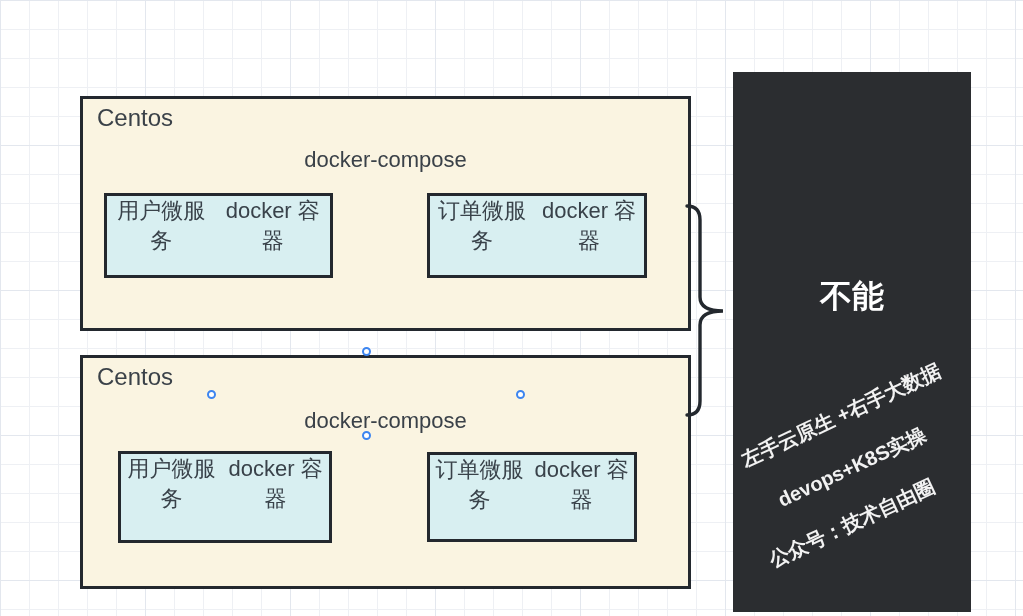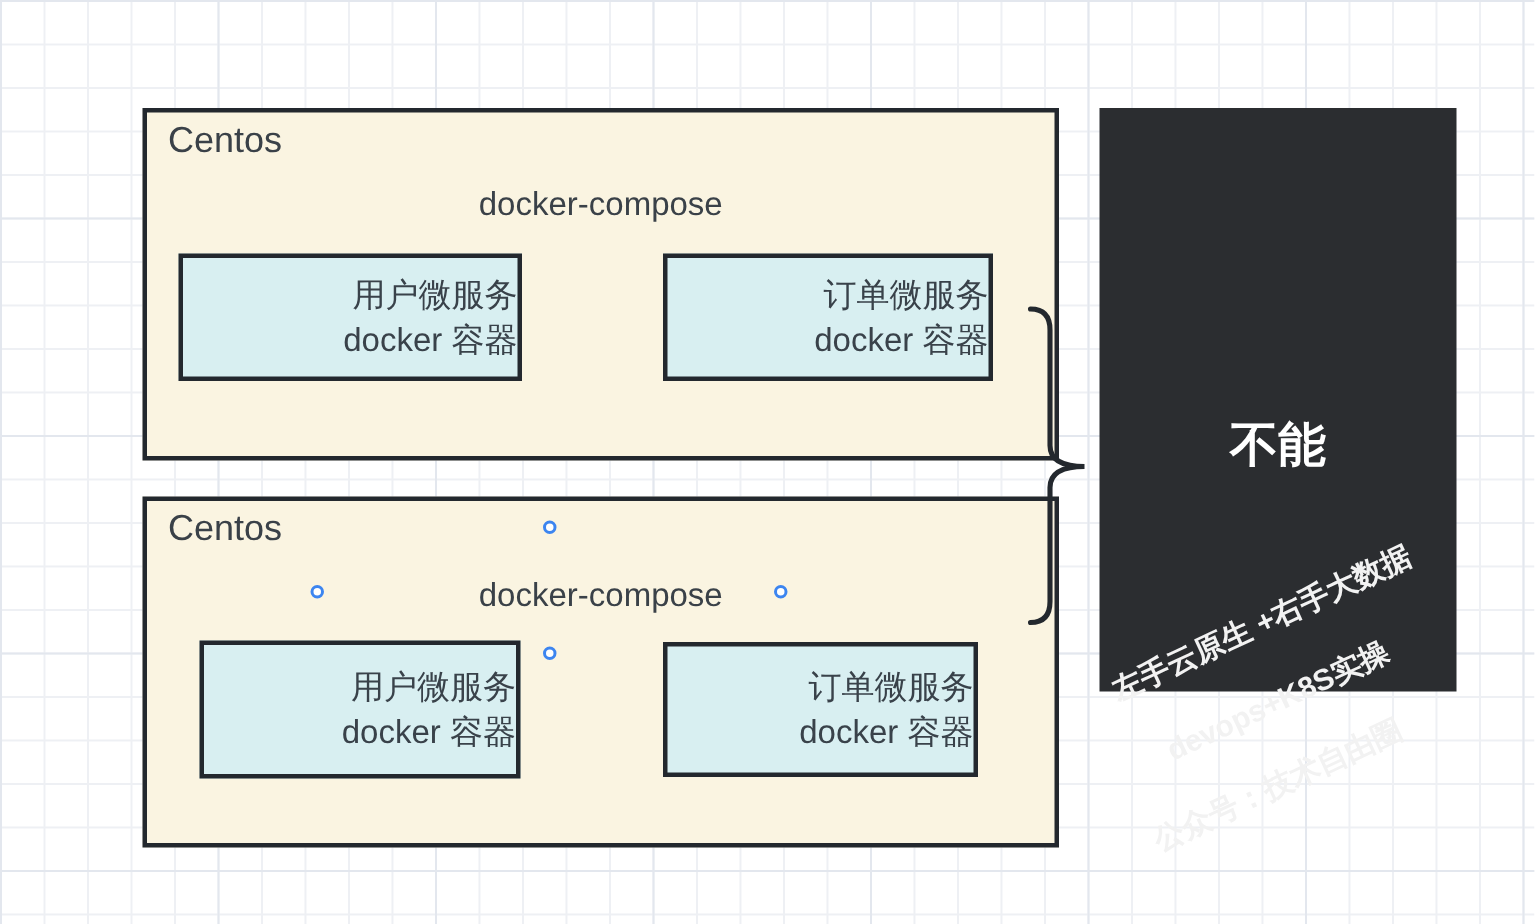--- a/index.html
+++ b/index.html
@@ -17,24 +17,25 @@
       linear-gradient(#e3e7ee 1px, transparent 1px),
       linear-gradient(90deg, #e3e7ee 1px, transparent 1px),
       linear-gradient(#eef0f4 1px, transparent 1px),
       linear-gradient(90deg, #eef0f4 1px, transparent 1px);
     background-size: 145px 145px, 145px 145px, 29px 29px, 29px 29px;
   }
 
   
   .host {
     position: absolute;
-    left: 95px;
+    left: 80px;
     width: 605px;
     background: #faf4e1;
     border: 3px solid #23282e;
+    margin-top: 24px;
   }
   .host-1 { top: 72px;  height: 229px; }
   .host-2 { top: 331px; height: 228px; }
 
   .host-label {
     position: absolute;
     left: 14px;
     top: 5px;
     font-size: 24px;
     color: #3a4148;
@@ -49,22 +50,22 @@
   }
   .host-1 .compose-label { top: 48px; }
   .host-2 .compose-label { top: 50px; }
 
   
   .container-box {
     position: absolute;
     background: #d8eff1;
     border: 3px solid #23282e;
     display: flex;
-    flex-direction: column;
-    align-items: flex-end;
+    flex-direction: row;
+    align-items: flex-start;
     justify-content: center;
     text-align: center;
     font-size: 22px;
     line-height: 30px;
     color: #39424a;
   }
   .host-1 .cbox-a { left: 21px;  top: 94px; width: 223px; height: 79px; }
   .host-1 .cbox-b { left: 344px; top: 94px; width: 214px; height: 79px; }
   .host-2 .cbox-a { left: 35px;  top: 93px; width: 208px; height: 86px; }
   .host-2 .cbox-b { left: 344px; top: 94px; width: 204px; height: 84px; }
@@ -90,21 +91,21 @@
     left: 678px;
     top: 200px;
   }
 
   
   .callout {
     position: absolute;
     left: 733px;
     top: 72px;
     width: 238px;
-    height: 389px;
+    height: 540px;
     background: #2b2d30;
     color: #ffffff;
   }
   .callout-title {
     position: absolute;
     left: 0;
     top: 203px;
     width: 100%;
     text-align: center;
     font-size: 32px;

